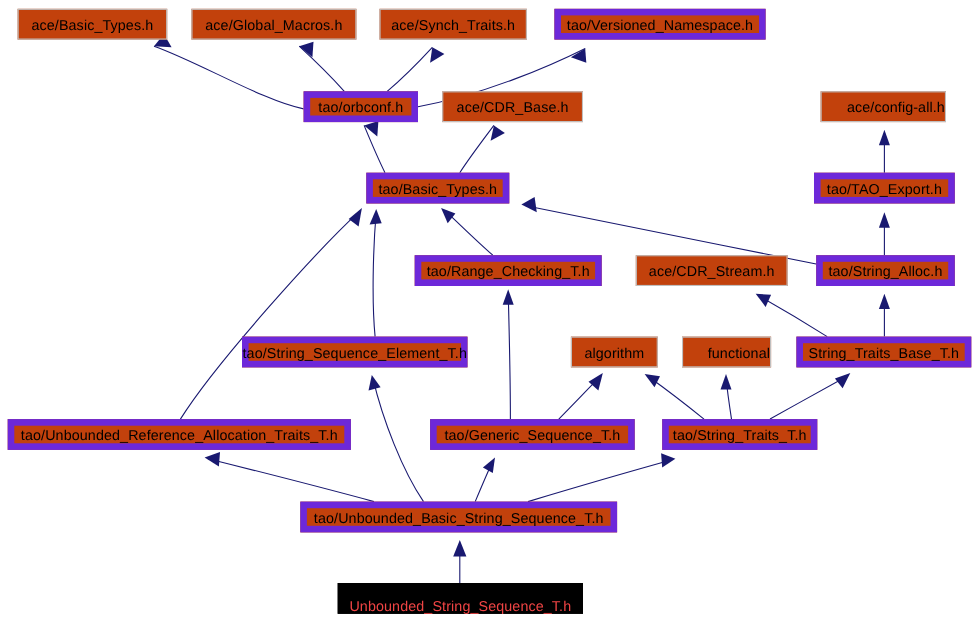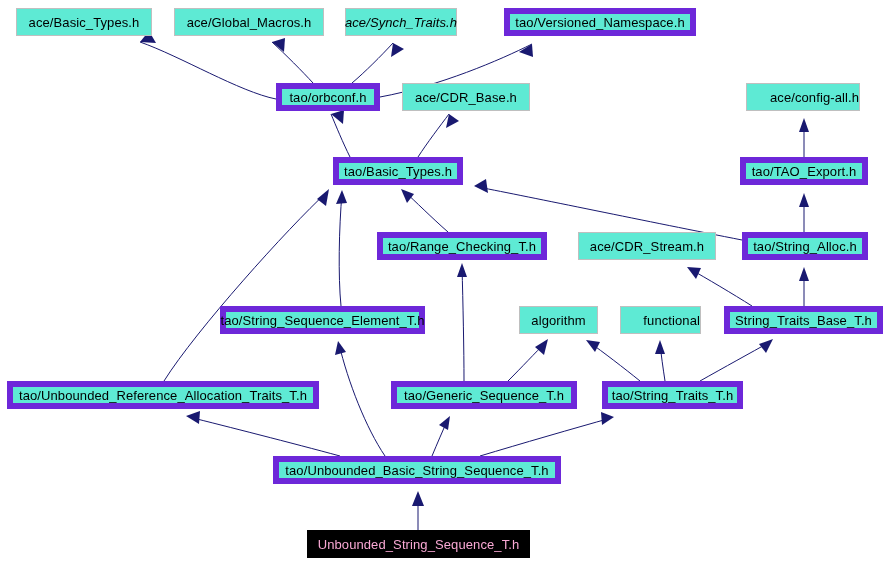--- a/index.html
+++ b/index.html
@@ -25,31 +25,32 @@
   .node-box {
     position: absolute;
     box-sizing: border-box;
     display: flex;
     align-items: center;
     justify-content: center;
     font-size: 13px;
     line-height: 1;
     letter-spacing: 0.1px;
     white-space: nowrap;
-    background: #5eead4;
+    background: #c2410c;
     border: 1px solid #bfbfbf;
     color: #000000;
   }
   .node-box.dark-border {
     border: 6px solid #6d28d9;
   }
   .node-box.current {
     background: #000000;
     border: 1px solid #000000;
-    color: #f9a8d4;
+    color: #ef4444;
+    align-items: flex-end;
   }
   .edge-line {
     stroke: #191970;
     stroke-width: 1;
     fill: none;
   }
   .edge-head {
     fill: #191970;
     stroke: none;
   }
@@ -156,21 +157,21 @@
         <path class="edge-head" d="M 418 491 l -6 15 l 12 0 z" fill="#191970"></path>
       </g>
     </svg>
   <div id="nodes-layer">
       <div class="node-box" style="left: 16px; top: 8px; width: 136px; height: 28px;">
         <span>ace/Basic_Types.h</span>
       </div>
       <div class="node-box" style="left: 174px; top: 8px; width: 150px; height: 28px;">
         <span>ace/Global_Macros.h</span>
       </div>
-      <div class="node-box" style="left: 345px; top: 8px; width: 112px; height: 28px; font-style: italic;">
+      <div class="node-box" style="left: 345px; top: 8px; width: 134px; height: 28px;">
         <span>ace/Synch_Traits.h</span>
       </div>
       <div class="node-box dark-border" style="left: 504px; top: 8px; width: 192px; height: 28px;">
         <span>tao/Versioned_Namespace.h</span>
       </div>
       <div class="node-box dark-border" style="left: 276px; top: 83px; width: 104px; height: 28px;">
         <span>tao/orbconf.h</span>
       </div>
       <div class="node-box" style="left: 402px; top: 83px; width: 128px; height: 28px;">
         <span>ace/CDR_Base.h</span>

